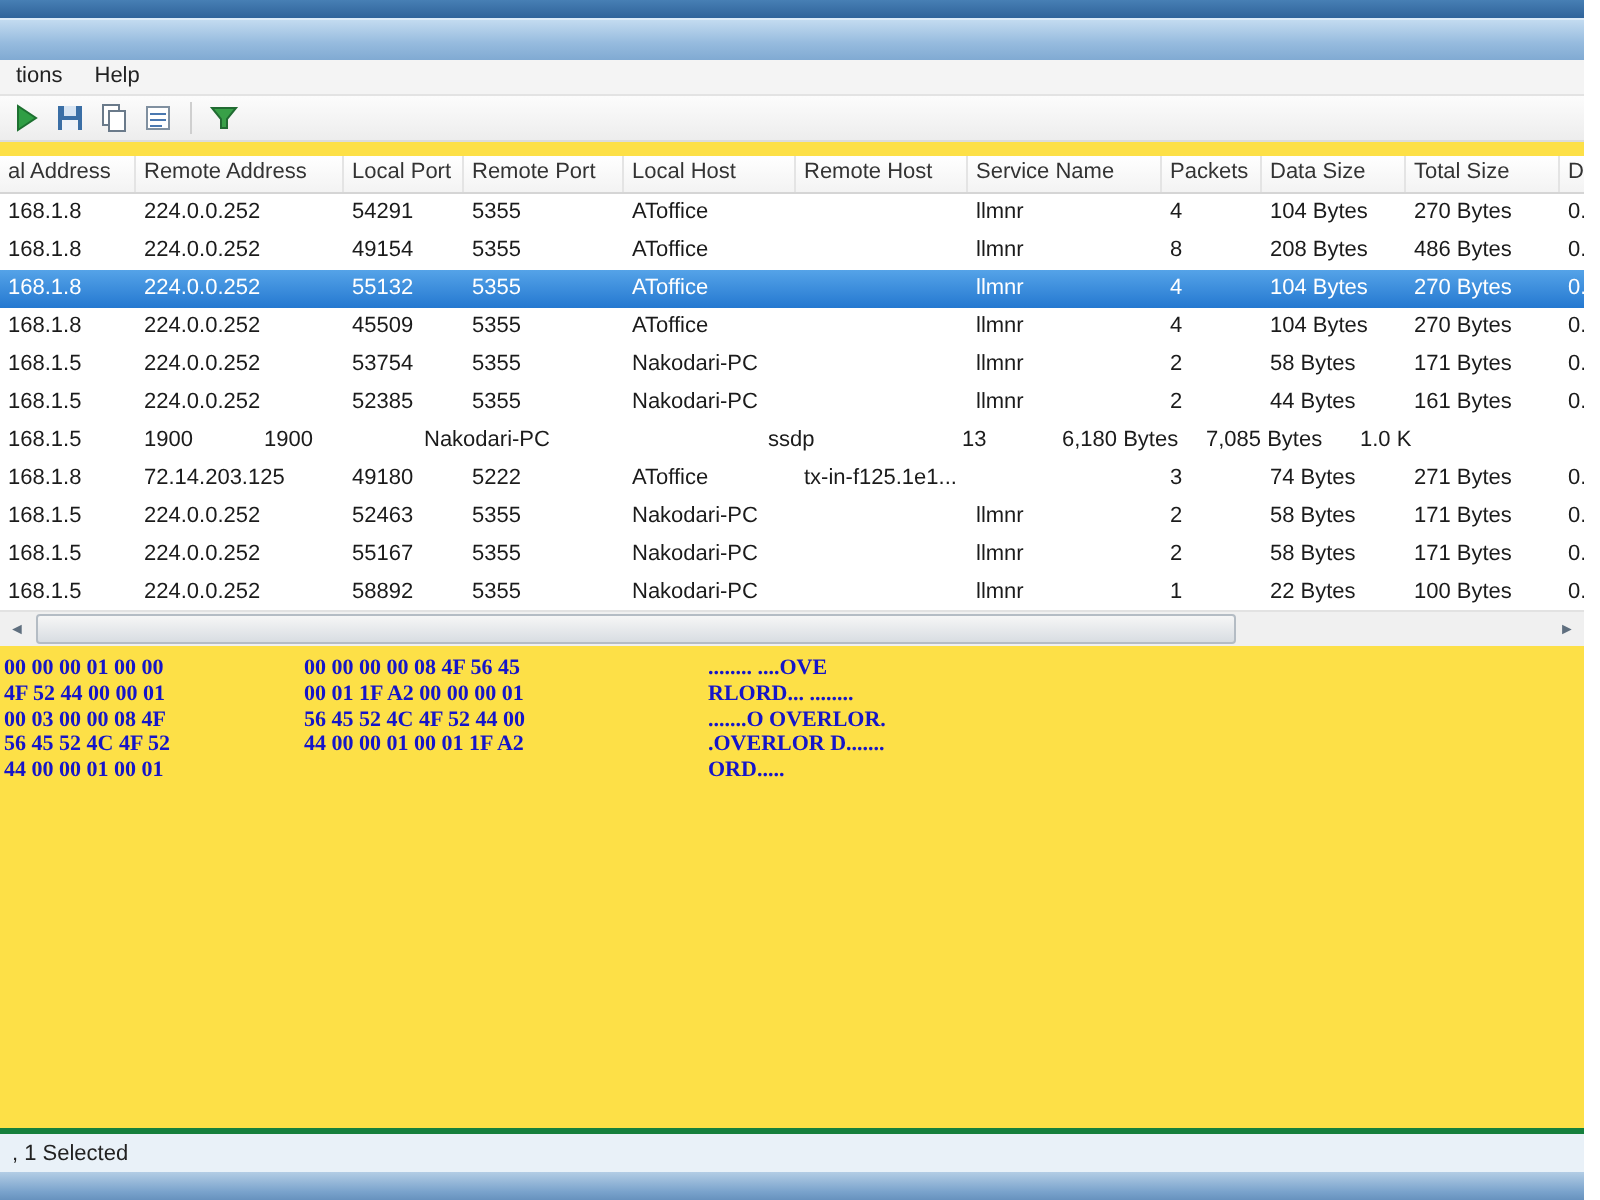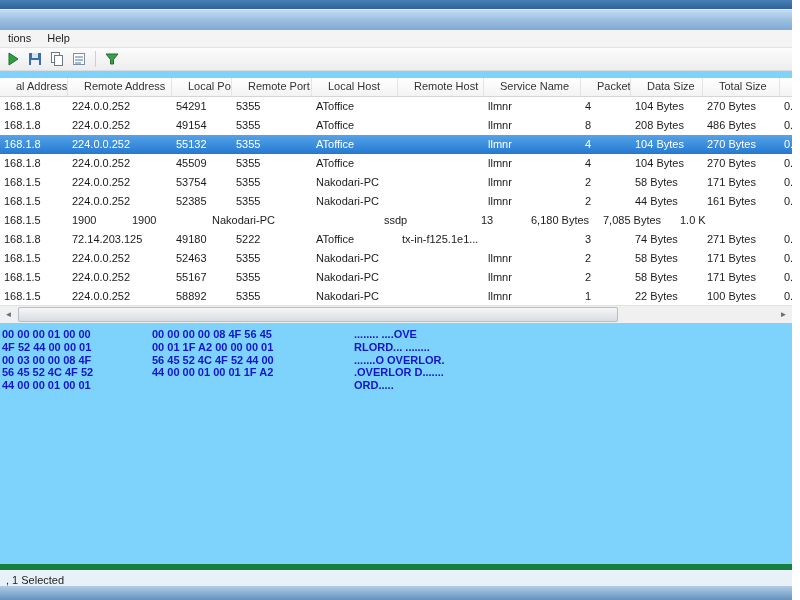--- a/index.html
+++ b/index.html
@@ -1,65 +1,65 @@
 <!DOCTYPE html>
 <html><head>
 <meta charset="utf-8">
 <style>
   html,body{margin:0;padding:0;background:#fff;}
-  .screen{position:relative;width:792px;height:600px;overflow:hidden;background:#7dd3fc;
+  .screen{position:relative;width:792px;height:600px;overflow:hidden;background:#fde047;
     font-family:"Liberation Sans",sans-serif;font-size:11px;color:#1b1b1b;}
 
   
   .top-strip{position:absolute;top:0;left:0;right:0;height:9px;
     background:linear-gradient(#477fb4,#2f639a);}
   .titlebar{position:absolute;top:9px;left:0;right:0;height:21px;
     background:linear-gradient(#c3dbf0,#96bbde 55%,#7ea8d1);border-top:1px solid #dcebf8;}
   .menubar{position:absolute;top:30px;left:0;right:0;height:17px;background:#f4f4f4;
     border-bottom:1px solid #e3e3e3;display:flex;align-items:center;}
   .menu-item{padding:0 8px;height:17px;line-height:17px;color:#222;}
   .toolbar{position:absolute;top:48px;left:0;right:0;height:22px;
     background:linear-gradient(#fcfcfc,#ededed);border-bottom:1px solid #dcdcdc;
     display:flex;align-items:center;padding-left:2px;}
   .tbtn{width:22px;height:20px;display:flex;align-items:center;justify-content:center;}
   .tsep{width:1px;height:16px;background:#cfcfcf;margin:0 5px;}
 
   
   .listview{position:absolute;top:78px;left:0;width:830px;}
   .thead{display:flex;height:18px;line-height:17px;
     background:linear-gradient(#ffffff,#f3f3f3);border-bottom:1px solid #d5d5d5;}
-  .thcell{box-sizing:border-box;padding-left:16px;border-right:1px solid #e4e4e4;
+  .thcell{box-sizing:border-box;padding-left:4px;border-right:1px solid #e4e4e4;
     color:#333;white-space:nowrap;overflow:hidden;}
   .trow{display:flex;height:19px;line-height:19px;background:#fff;}
   .trow.selected{background:linear-gradient(#55a3e8,#2478d0);color:#fff;}
   .tcell{box-sizing:border-box;padding-left:4px;white-space:nowrap;overflow:hidden;}
   .col-local_address{width:68px}.col-remote_address{width:104px}.col-local_port{width:60px}
   .col-remote_port{width:80px}.col-local_host{width:86px}.col-remote_host{width:86px}
   .col-service_name{width:97px}.col-packets{width:50px}.col-data_size{width:72px}
   .col-total_size{width:77px}.col-data_speed{width:50px}
 
   
   .hscroll{position:absolute;top:305px;left:0;right:0;height:17px;background:#f0f0f0;
     border-top:1px solid #e2e2e2;}
   .hs-arrow{position:absolute;top:0;width:17px;height:17px;color:#5f6f7f;
     font-size:8px;line-height:17px;text-align:center;background:#f0f0f0;}
   .hs-arrow.left{left:0}.hs-arrow.right{right:0}
   .hs-thumb{position:absolute;top:1px;left:18px;width:600px;height:15px;box-sizing:border-box;
     background:linear-gradient(#f6f6f6,#d8dde2);border:1px solid #b4bcc4;border-radius:2px;}
 
   
   .hexpane{position:absolute;top:323px;left:0;right:0;height:110px;padding:5px 0 0 2px;
-    font-family:Liberation Sans, sans-serif;font-size:11px;font-weight:bold;color:#1515c8;}
+    font-family:Liberation Serif, serif;font-size:11px;font-weight:bold;color:#1515c8;}
   .hexline{height:12.8px;line-height:12.8px;white-space:pre;}
   .hx1{display:inline-block;width:150px;}
   .hx2{display:inline-block;width:202px;}
 
   
   .statusbar{position:absolute;top:564px;left:0;right:0;height:22px;background:#e9f1f8;
-    border-top:6px solid #15803d;line-height:21px;padding-left:6px;color:#222;}
+    border-top:3px solid #15803d;line-height:21px;padding-left:6px;color:#222;}
   .bottom-band{position:absolute;top:586px;left:0;right:0;height:14px;
     background:linear-gradient(#b3cde5,#7aa3cc 70%,#6792be);}
 </style>
 </head>
 <body>
 
 <div class="screen">
 
   <div class="top-strip"></div>
   <div class="titlebar"></div>

